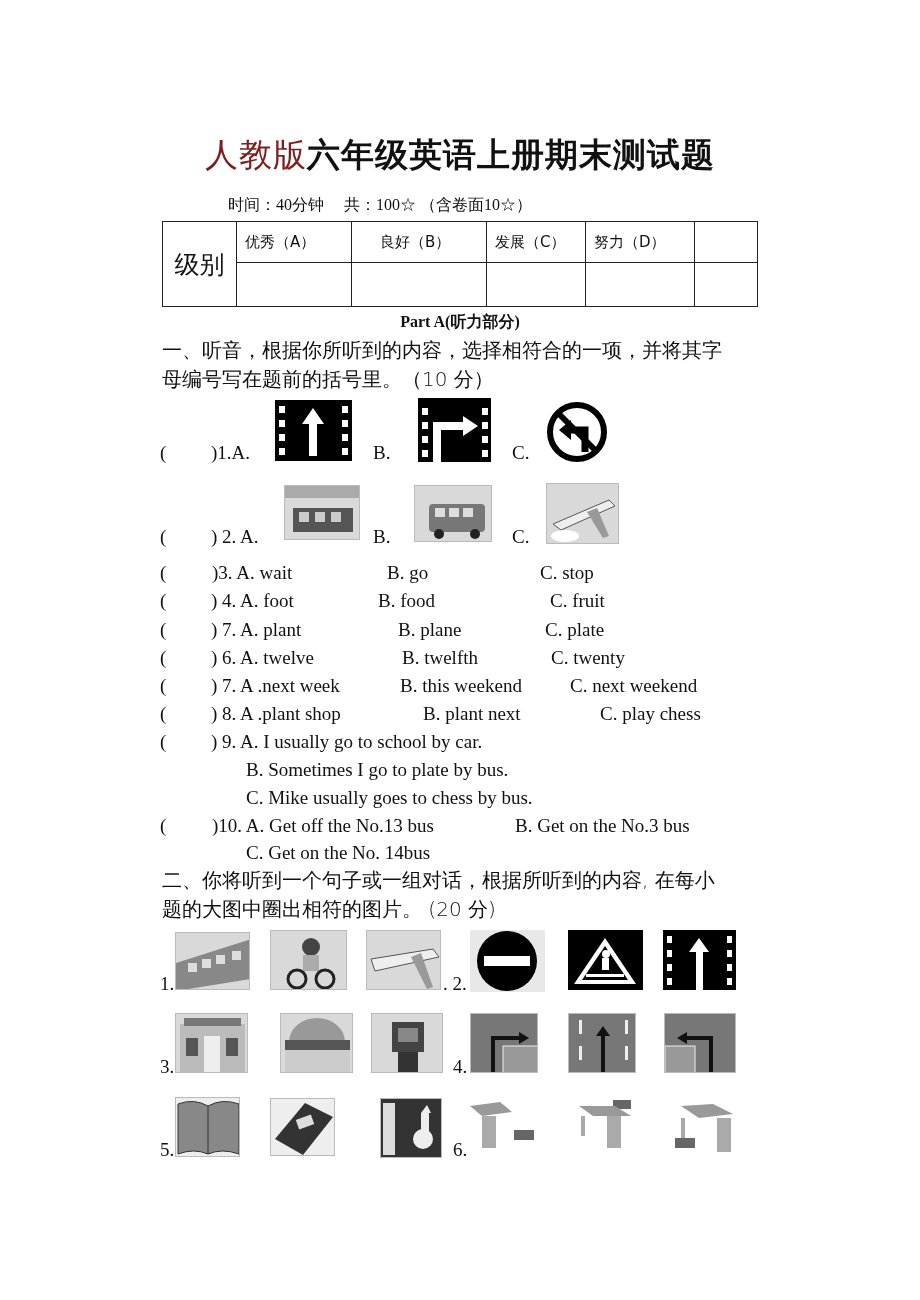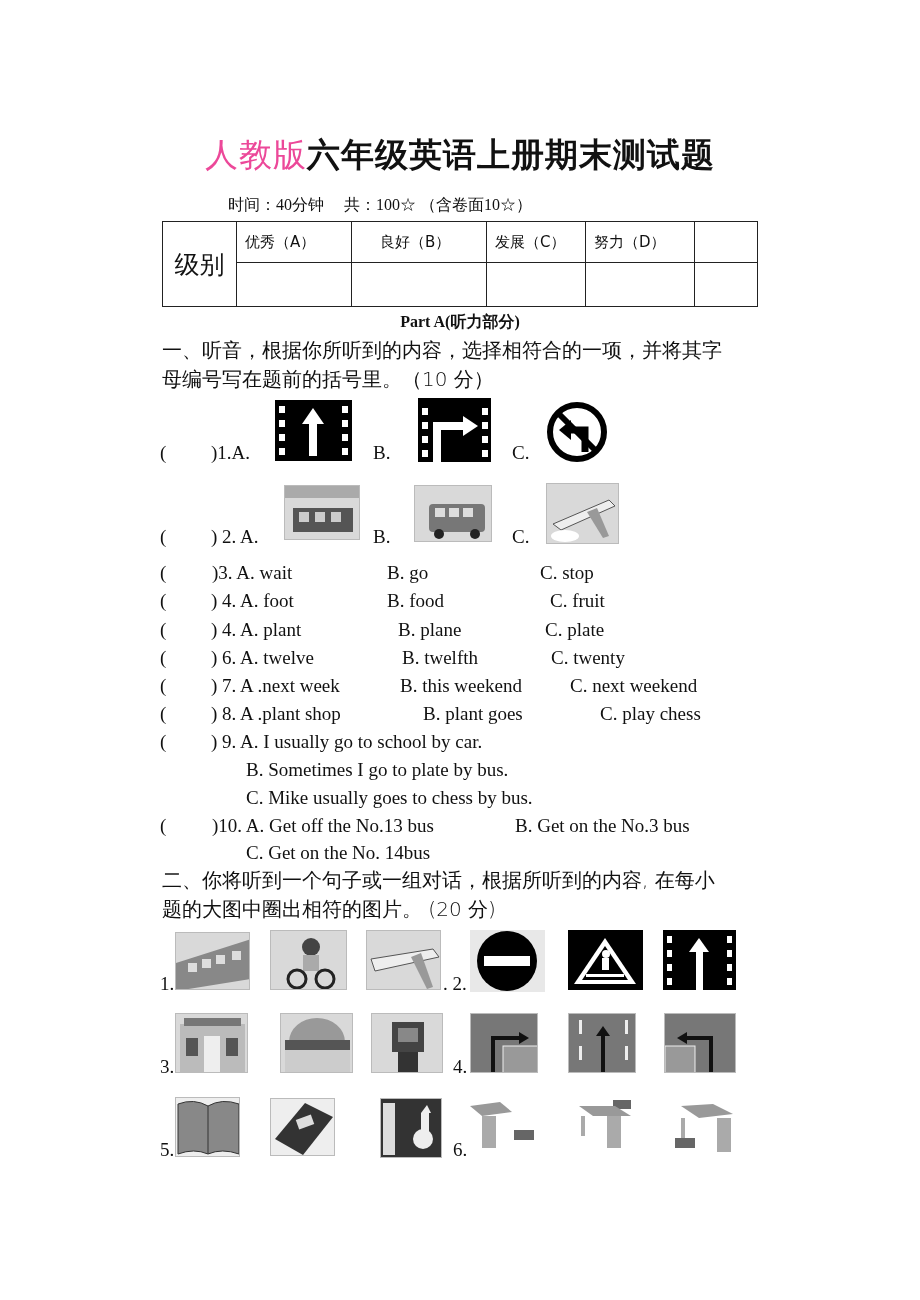--- a/index.html
+++ b/index.html
@@ -1,21 +1,21 @@
 <!DOCTYPE html>
 <html><head>
 <meta charset="utf-8">
 <style>
   html, body { margin: 0; padding: 0; background: #ffffff; }
   body { width: 920px; height: 1300px; position: relative; overflow: hidden;
          font-family: "Liberation Serif", "DejaVu Serif", serif; color: #111; }
   .abs { position: absolute; }
   .title { left: 0; width: 920px; top: 133px; text-align: center; font-size: 33px; letter-spacing: 1px;
            font-family: "DejaVu Sans", sans-serif; }
-  .title .light { font-weight: normal; color: #ec4899; }
+  .title .light { font-weight: normal; color: #7f1d1d; }
   .title .bold { font-weight: bold; }
   .subtitle { left: 0; width: 760px; top: 195px; text-align: center; font-size: 16px; }
   table.grade { position: absolute; left: 162px; top: 221px; width: 596px; height: 86px;
                 border-collapse: collapse; font-size: 16px; }
   table.grade td { border: 1.5px solid #222; padding: 0; vertical-align: middle; }
   table.grade td.big { font-size: 25px; text-align: center; width: 73px; font-family: "DejaVu Sans", sans-serif; }
   table.grade td.h { height: 40px; padding-left: 8px; font-family: "DejaVu Sans", sans-serif; font-size: 15px; }
   .parta { left: 0; width: 920px; top: 312px; text-align: center; font-size: 16px; font-weight: bold; }
   .cn { font-size: 20px; font-family: "DejaVu Sans", sans-serif; font-weight: 300; line-height: 28px; }
   .line { font-size: 19px; white-space: nowrap; }
@@ -128,41 +128,41 @@
     </svg>
 </div>
 
 <span class="abs line" style="left:160px;top:562px">(</span>
 <span class="abs line" style="left:212px;top:562px">)3. A. wait</span>
 <span class="abs line" style="left:387px;top:562px">B. go</span>
 <span class="abs line" style="left:540px;top:562px">C. stop</span>
 
 <span class="abs line" style="left:160px;top:590px">(</span>
 <span class="abs line" style="left:211px;top:590px">) 4. A. foot</span>
-<span class="abs line" style="left:387px;top:590px">B. food</span>
+<span class="abs line" style="left:378px;top:590px">B. food</span>
 <span class="abs line" style="left:550px;top:590px">C. fruit</span>
 
 <span class="abs line" style="left:160px;top:619px">(</span>
-<span class="abs line" style="left:211px;top:619px">) 4. A. plant</span>
+<span class="abs line" style="left:211px;top:619px">) 7. A. plant</span>
 <span class="abs line" style="left:398px;top:619px">B. plane</span>
 <span class="abs line" style="left:545px;top:619px">C. plate</span>
 
 <span class="abs line" style="left:160px;top:647px">(</span>
 <span class="abs line" style="left:211px;top:647px">) 6. A. twelve</span>
 <span class="abs line" style="left:402px;top:647px">B. twelfth</span>
 <span class="abs line" style="left:551px;top:647px">C. twenty</span>
 
 <span class="abs line" style="left:160px;top:675px">(</span>
 <span class="abs line" style="left:211px;top:675px">) 7. A .next week</span>
 <span class="abs line" style="left:400px;top:675px">B. this weekend</span>
 <span class="abs line" style="left:570px;top:675px">C. next weekend</span>
 
 <span class="abs line" style="left:160px;top:703px">(</span>
 <span class="abs line" style="left:211px;top:703px">) 8. A .plant shop</span>
-<span class="abs line" style="left:423px;top:703px">B. plant goes</span>
+<span class="abs line" style="left:423px;top:703px">B. plant next</span>
 <span class="abs line" style="left:600px;top:703px">C. play chess</span>
 
 <span class="abs line" style="left:160px;top:731px">(</span>
 <span class="abs line" style="left:211px;top:731px">) 9. A. I usually go to school by car.</span>
 <span class="abs line" style="left:246px;top:759px">B. Sometimes I go to plate by bus.</span>
 <span class="abs line" style="left:246px;top:787px">C. Mike usually goes to chess by bus.</span>
 
 <span class="abs line" style="left:160px;top:815px">(</span>
 <span class="abs line" style="left:212px;top:815px">)10. A. Get off the No.13 bus</span>
 <span class="abs line" style="left:515px;top:815px">B. Get on the No.3 bus</span>

